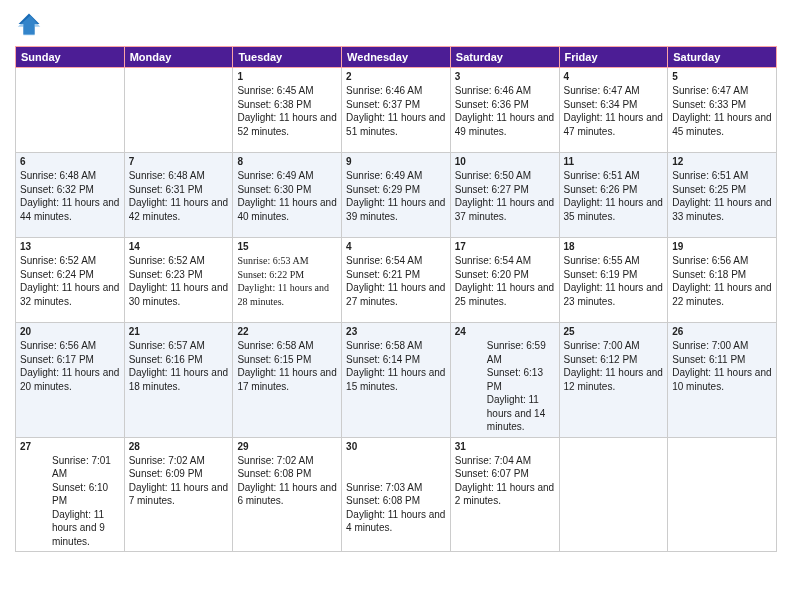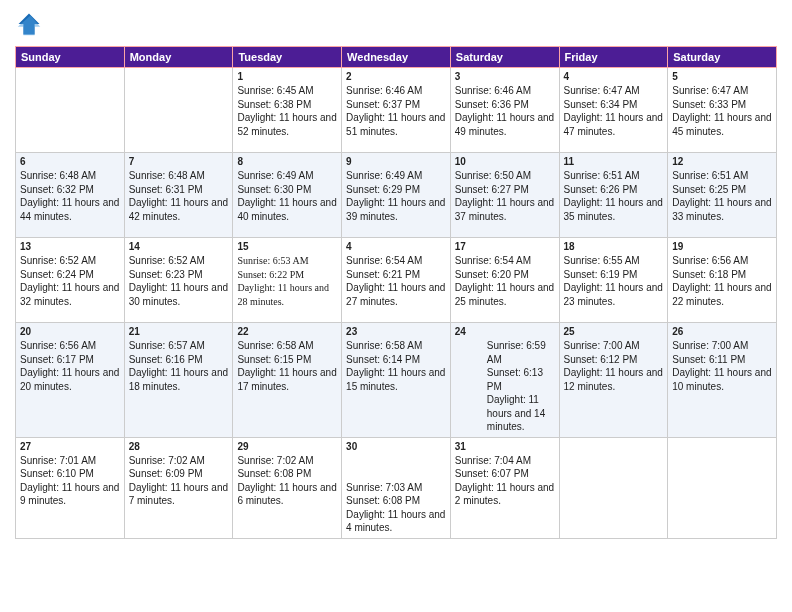--- a/index.html
+++ b/index.html
@@ -296,21 +296,21 @@
           <td>
             <span class="day-num">26</span>
             <div class="cell-text" style="white-space: pre-line;">Sunrise: 7:00 AM
 Sunset: 6:11 PM
 Daylight: 11 hours and 10 minutes.</div>
           </td>
         </tr>
         <tr>
           <td>
             <span class="day-num">27</span>
-            <div class="cell-text" style="white-space: pre-line;">Sunrise: 7:01 AM
+            <div class="cell-text" style="white-space: pre-line; margin-left: 32px;">Sunrise: 7:01 AM
 Sunset: 6:10 PM
 Daylight: 11 hours and 9 minutes.</div>
           </td>
           <td>
             <span class="day-num">28</span>
             <div class="cell-text" style="white-space: pre-line;">Sunrise: 7:02 AM
 Sunset: 6:09 PM
 Daylight: 11 hours and 7 minutes.</div>
           </td>
           <td>

